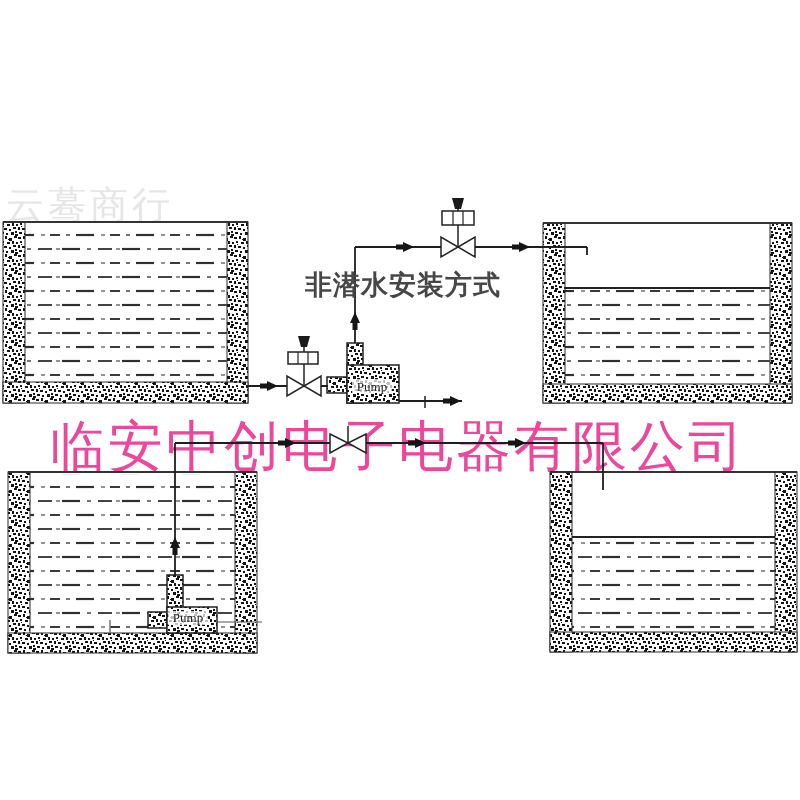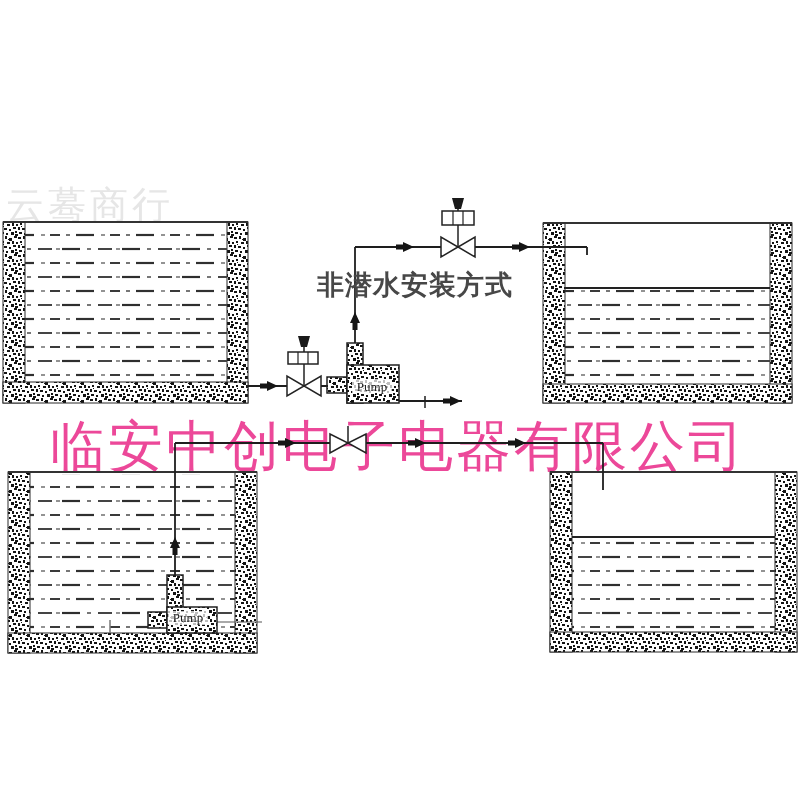--- a/index.html
+++ b/index.html
@@ -16,21 +16,21 @@
   }
   .watermark-corner{
     left:6px;top:160px;
     font-size:38px;font-weight:400;color:#e6e6e6;letter-spacing:4px;
     white-space:nowrap;z-index:1;user-select:none;
   }
   .diagram-svg{left:0;top:0;z-index:2;}
   .title{
     z-index:3;color:#474747;font-weight:600;white-space:nowrap;
   }
-  .title-top{left:317px;top:247px;font-size:27px;letter-spacing:1px;}
+  .title-top{left:305px;top:247px;font-size:27px;letter-spacing:1px;}
   .title-bottom{left:332px;top:509px;font-size:28px;letter-spacing:1px;}
 </style>
 </head>
 <body>
 
 <div id="stage">
 
   <div class="abs watermark-corner">云蓦商行</div>
   <div class="abs watermark-main">临安中创电子电器有限公司</div>
 

